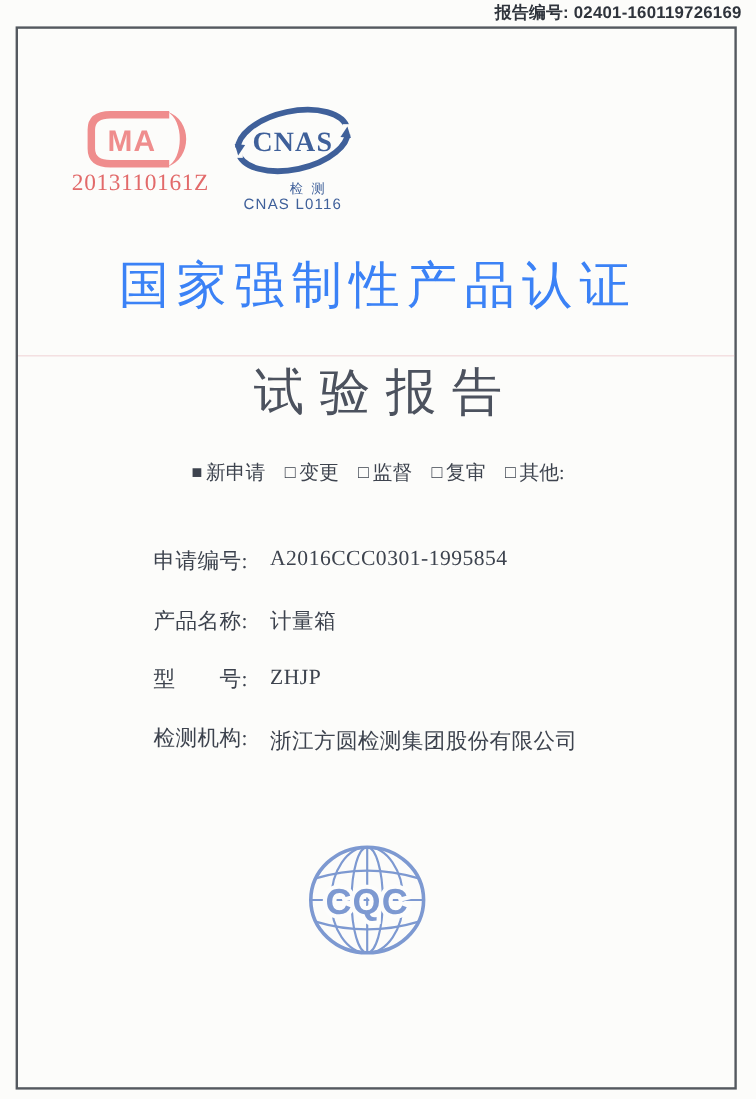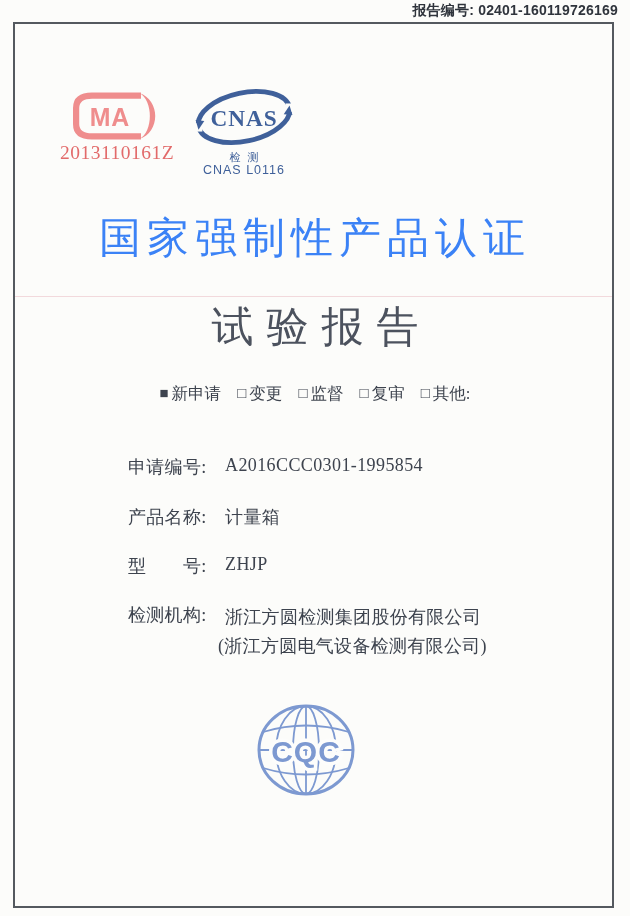--- a/index.html
+++ b/index.html
@@ -24,21 +24,21 @@
   }
   
   .cma-logo{left:72px;top:92px;width:90px;height:48px;}
   .cma-number{
     left:50px;top:142px;width:134px;text-align:center;
     font-size:19.5px;color:#e26a6a;letter-spacing:.5px;
   }
   
   .cnas-logo{left:192px;top:87px;width:104px;height:62px;}
   .cnas-caption{
-    left:192px;top:150px;width:104px;text-align:center;
+    left:204px;top:150px;width:104px;text-align:center;
     font-size:11px;color:#3f609a;letter-spacing:7px;text-indent:7px;
     font-family:"Liberation Sans","DejaVu Sans",sans-serif;
   }
   .cnas-code{
     left:192px;top:163px;width:104px;text-align:center;
     font-size:12.5px;color:#3f609a;letter-spacing:1px;
     font-family:"Liberation Sans","DejaVu Sans",sans-serif;
   }
   
   .title1{
@@ -113,21 +113,21 @@
 <div class="abs row row-appno">
   <span class="lbl">申请编号:</span><span class="val">A2016CCC0301-1995854</span>
 </div>
 <div class="abs row row-product">
   <span class="lbl">产品名称:</span><span class="val">计量箱</span>
 </div>
 <div class="abs row row-model">
   <span class="lbl">型　　号:</span><span class="val">ZHJP</span>
 </div>
 <div class="abs row row-org">
-  <span class="lbl">检测机构:</span><span class="org-val"><span>浙江方圆检测集团股份有限公司</span><br><span class="org-line2">(浙江方圆电气设备检测有限公司)</span></span>
+  <span class="lbl">检测机构:</span><span class="org-val"><span>浙江方圆检测集团股份有限公司</span><br></span>
 </div>
 
 <svg class="abs cqc-logo" viewBox="0 0 100 94">
   <ellipse cx="50" cy="47" rx="47" ry="44" fill="none" stroke="#7d99d1" stroke-width="3"></ellipse>
   <ellipse cx="50" cy="47" rx="30" ry="44" fill="none" stroke="#7d99d1" stroke-width="1.8"></ellipse>
   <ellipse cx="50" cy="47" rx="13" ry="44" fill="none" stroke="#7d99d1" stroke-width="1.8"></ellipse>
   <line x1="50" y1="3" x2="50" y2="91" stroke="#7d99d1" stroke-width="1.8"></line>
   <path d="M 7 29 Q 50 16 93 29" fill="none" stroke="#7d99d1" stroke-width="1.8"></path>
   <line x1="3" y1="47" x2="97" y2="47" stroke="#7d99d1" stroke-width="1.8"></line>
   <path d="M 7 65 Q 50 78 93 65" fill="none" stroke="#7d99d1" stroke-width="1.8"></path>

